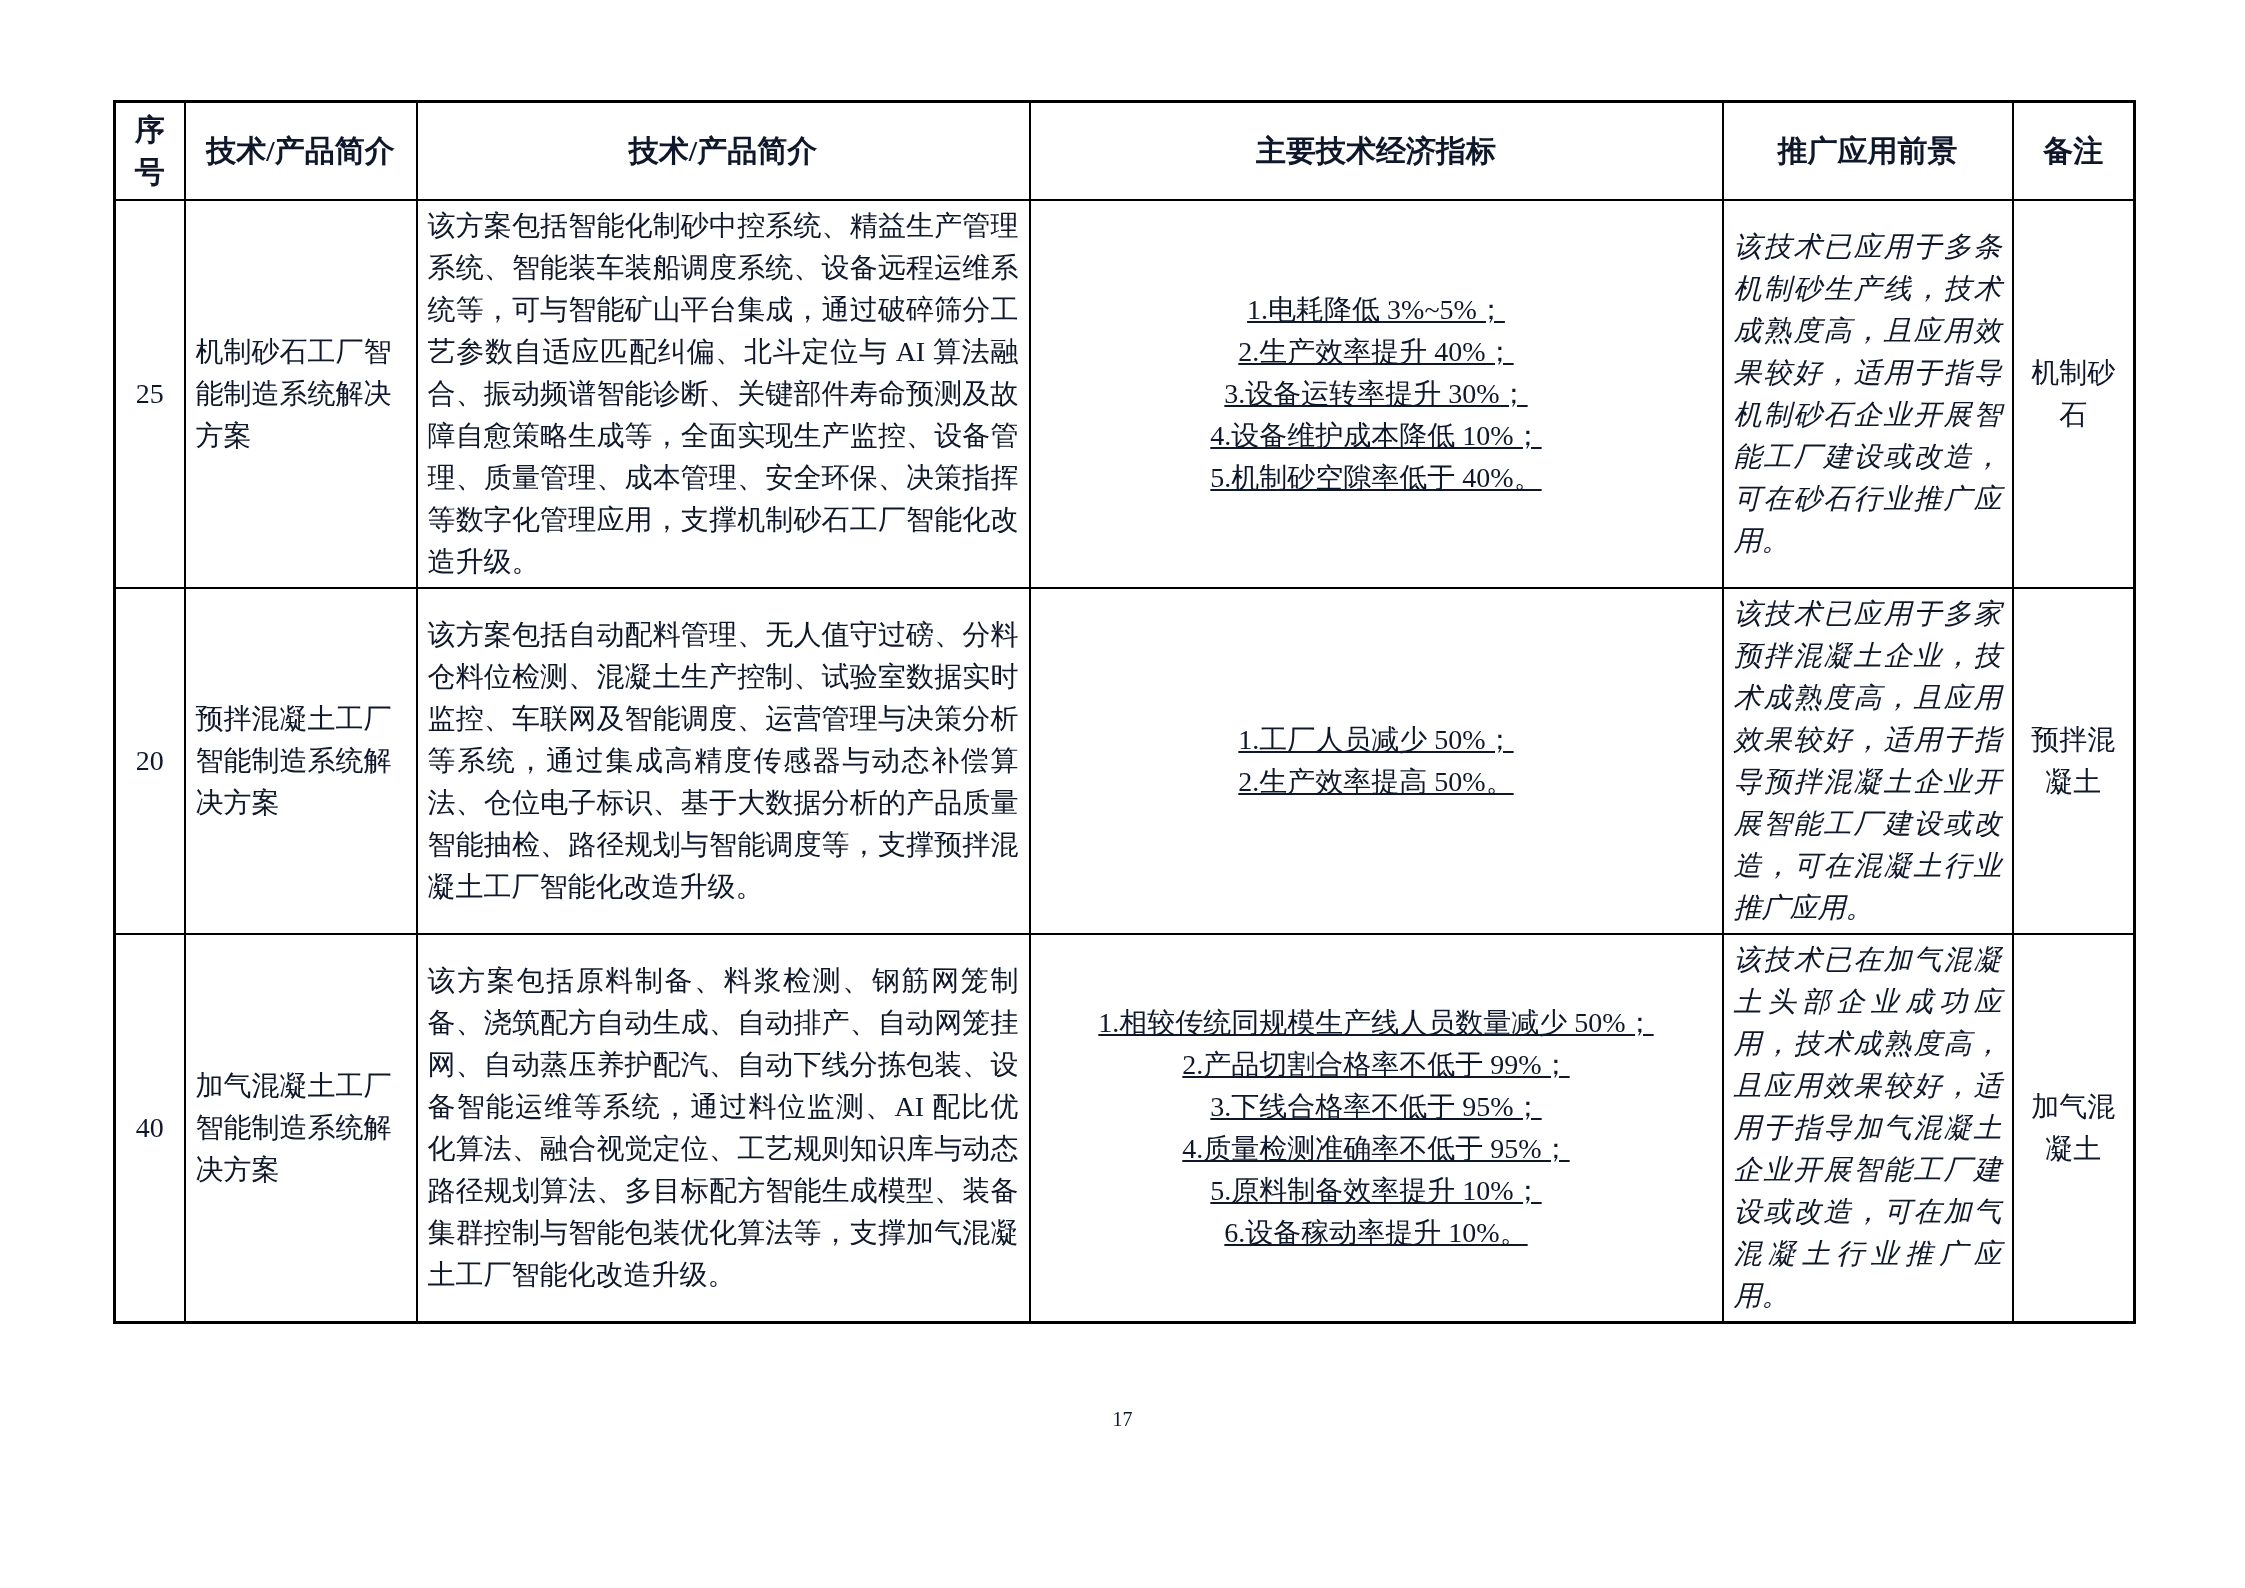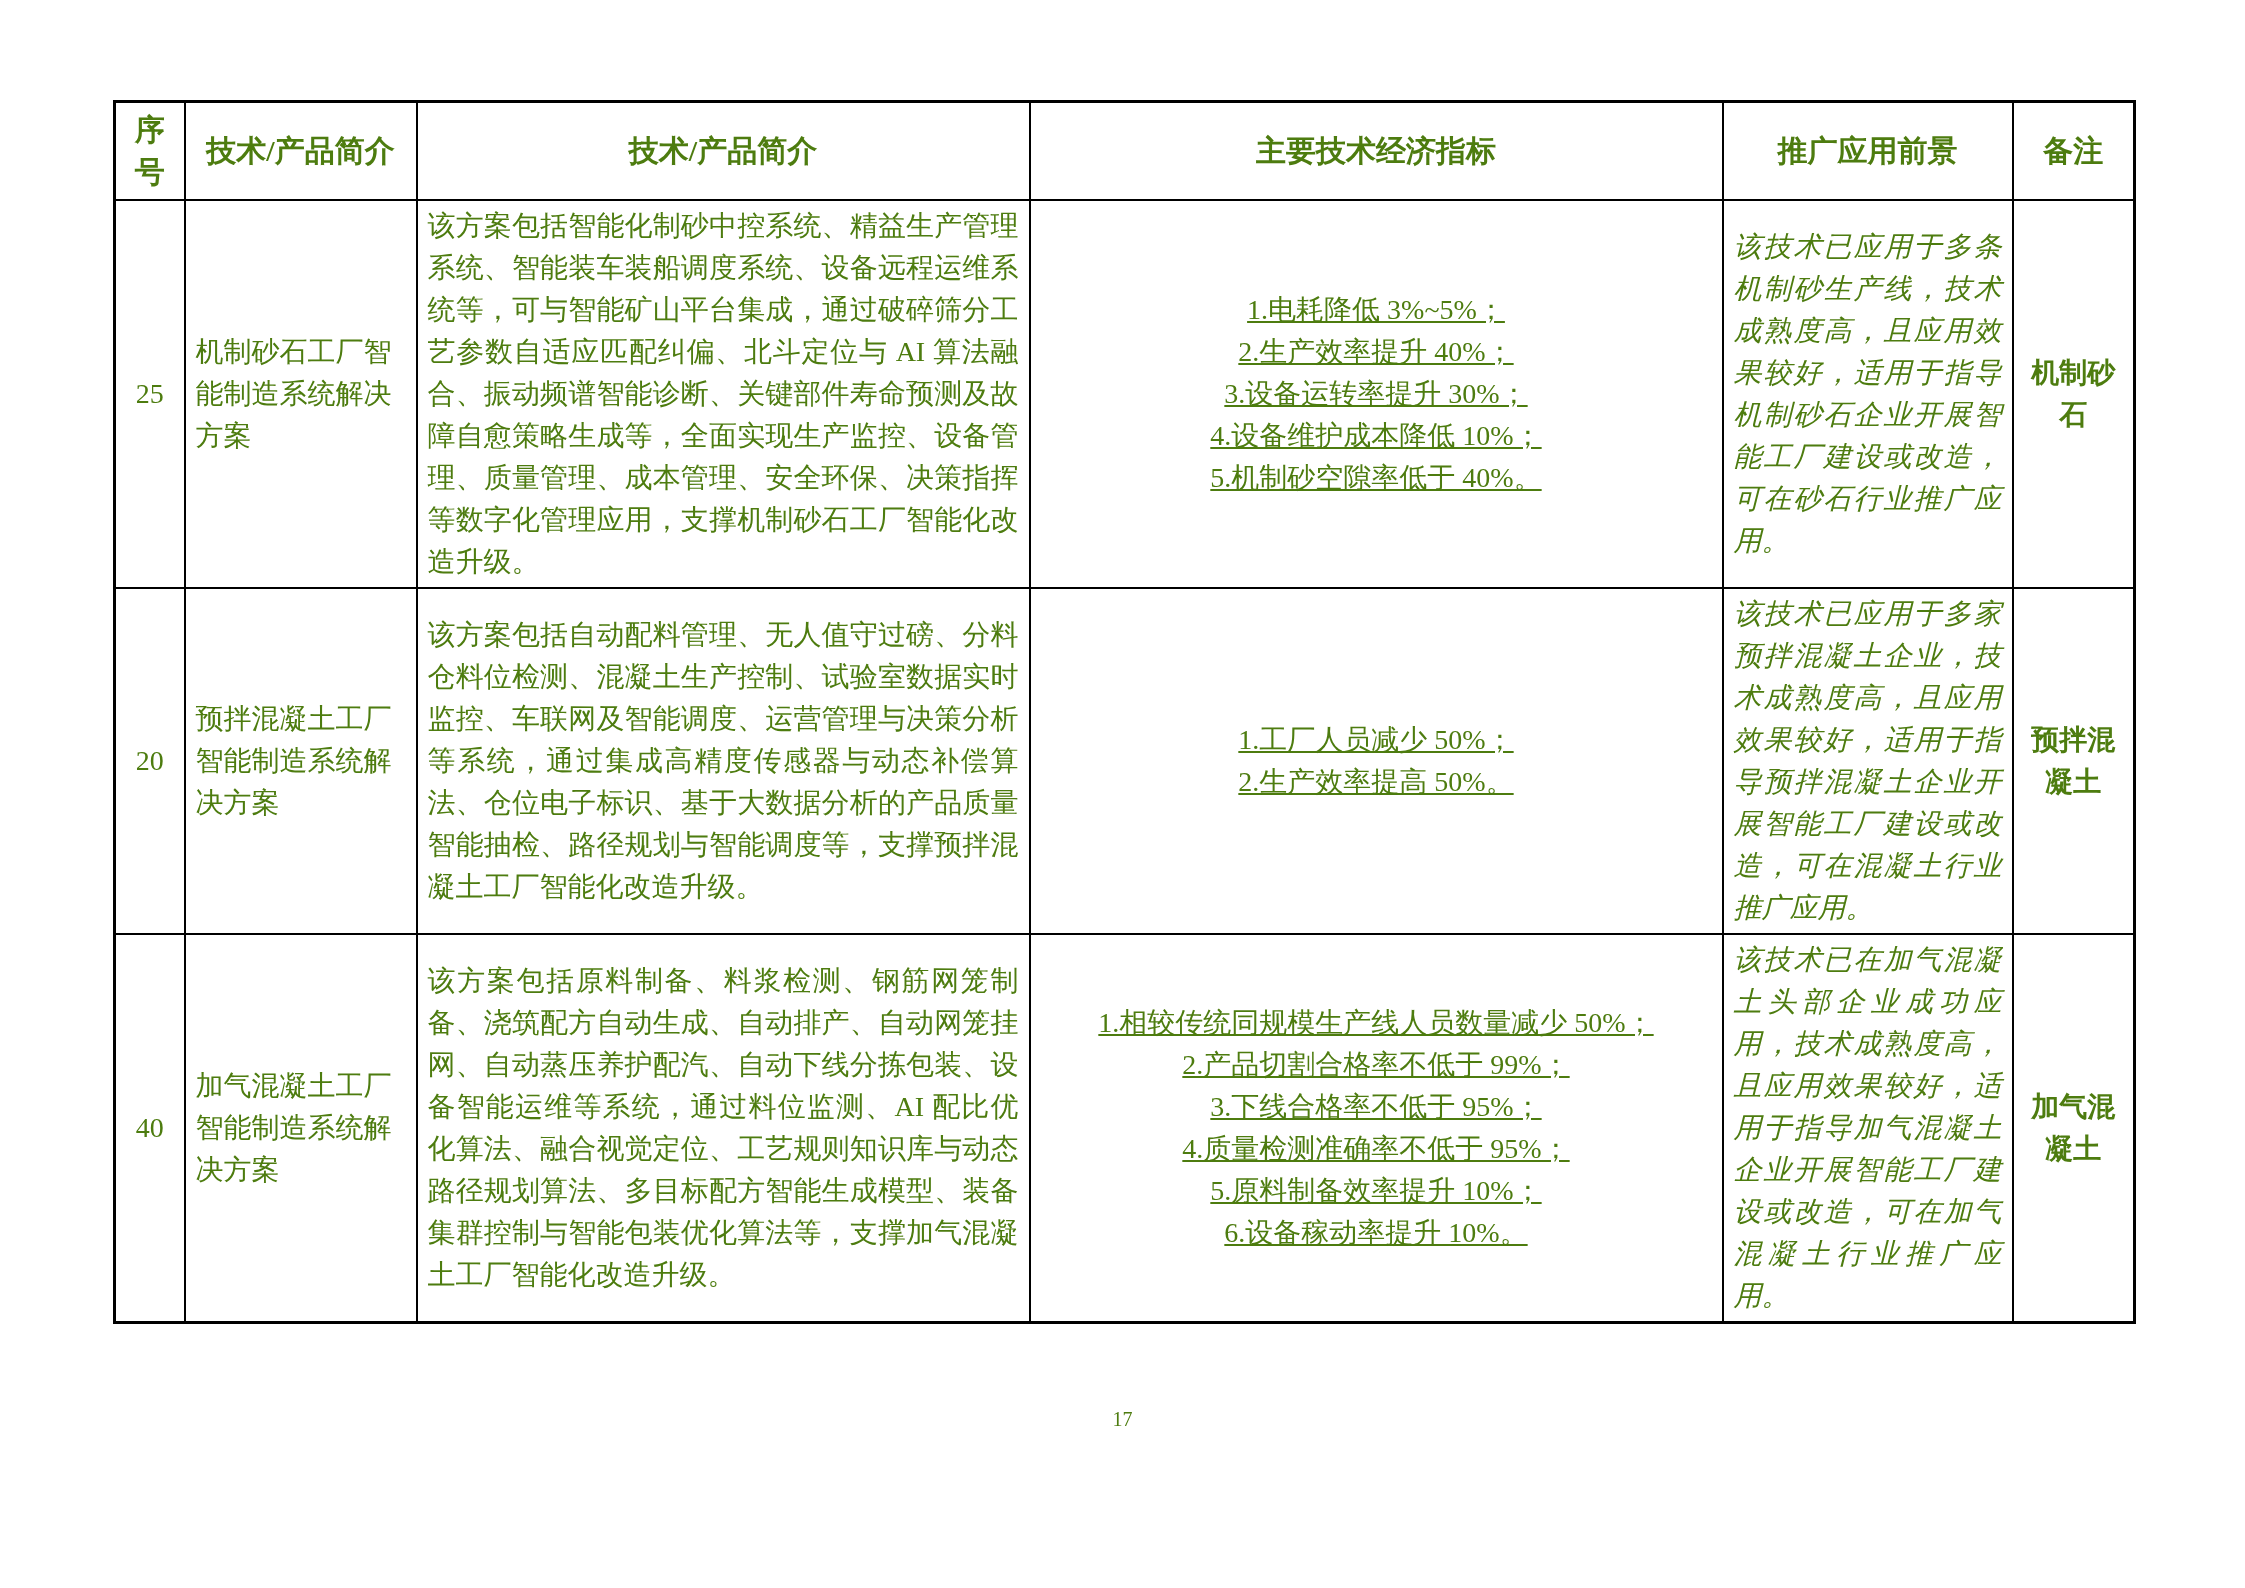--- a/index.html
+++ b/index.html
@@ -6,21 +6,21 @@
     margin: 0;
     padding: 0;
     background: #ffffff;
   }
   .page {
     position: relative;
     width: 2245px;
     height: 1588px;
     background: #ffffff;
     font-family: "Liberation Serif", "DejaVu Serif", serif;
-    color: #4d7c0f;
+    color: #0f172a;
   }
   .doc-table {
     position: absolute;
     left: 113px;
     top: 100px;
     width: 2020px;
     border-collapse: collapse;
     table-layout: fixed;
     border: 3px solid #000000;
   }
@@ -61,21 +61,20 @@
   .cell-prospects {
     text-align: justify;
     text-justify: inter-ideograph;
     line-height: 44px;
     padding: 4px 14px;
     font-style: italic;
   }
   .cell-remark {
     text-align: center;
     white-space: pre-line;
-    font-weight: bold;
   }
   .page-number {
     position: absolute;
     left: 0;
     top: 1408px;
     width: 100%;
     text-align: center;
     font-size: 20px;
     font-family: "Liberation Serif", "DejaVu Serif", serif;
   }

